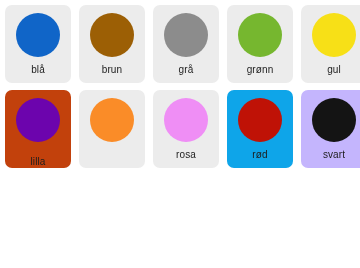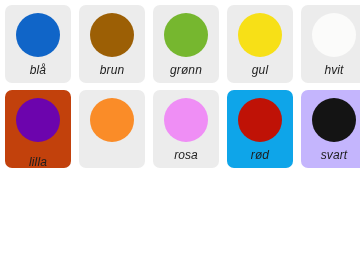--- a/index.html
+++ b/index.html
@@ -42,53 +42,52 @@
   }
   .swatch-wheel {
     width: 44px;
     height: 44px;
     border-radius: 50%;
     overflow: hidden;
     flex: 0 0 auto;
     display: block;
   }
   .card-label {
-    font-size: 12px;
+    font-size: 10px;
     line-height: 12px;
     color: #1d1d1d;
     margin-top: 7px;
     text-align: center;
     letter-spacing: 0.1px;
     white-space: nowrap;
-    font-style: italic;
   }
 </style>
 </head>
 <body style="background: rgb(255, 255, 255);">
 
 <div class="card-grid">
     <div class="card" style="background: rgb(236, 236, 236);">
       <div class="swatch" style="background: rgb(16, 101, 200);"></div>
       <div class="card-label" style="color: rgb(29, 29, 29);">blå</div>
     </div>
     <div class="card" style="background: rgb(236, 236, 236);">
       <div class="swatch" style="background: rgb(156, 95, 5);"></div>
       <div class="card-label" style="color: rgb(29, 29, 29);">brun</div>
     </div>
     <div class="card" style="background: rgb(236, 236, 236);">
+      <div class="swatch" style="background: rgb(140, 140, 140);"></div>
+      <div class="card-label" style="color: rgb(29, 29, 29);">grå</div>
+    </div>
+    <div class="card" style="background: rgb(236, 236, 236);">
       <div class="swatch" style="background: rgb(118, 183, 47);"></div>
       <div class="card-label" style="color: rgb(29, 29, 29);">grønn</div>
     </div>
     <div class="card" style="background: rgb(236, 236, 236);">
       <div class="swatch" style="background: rgb(247, 224, 23);"></div>
       <div class="card-label" style="color: rgb(29, 29, 29);">gul</div>
-    </div>
-    <div class="card" style="background: rgb(236, 236, 236);">
-      <div class="swatch" style="background: rgb(251, 251, 250);"></div>
-      <div class="card-label" style="color: rgb(29, 29, 29);">hvit</div>
     </div>
     <div class="card" style="background: #c2410c; gap: 7px;">
       <div class="swatch" style="background: rgb(108, 4, 173);"></div>
       <div class="card-label" style="color: rgb(29, 29, 29);">lilla</div>
     </div>
     <div class="card" style="background: rgb(236, 236, 236);">
       <div class="swatch" style="background: rgb(250, 140, 40);"></div>
     </div>
     <div class="card" style="background: rgb(236, 236, 236);">
       <div class="swatch" style="background: rgb(239, 142, 245);"></div>

